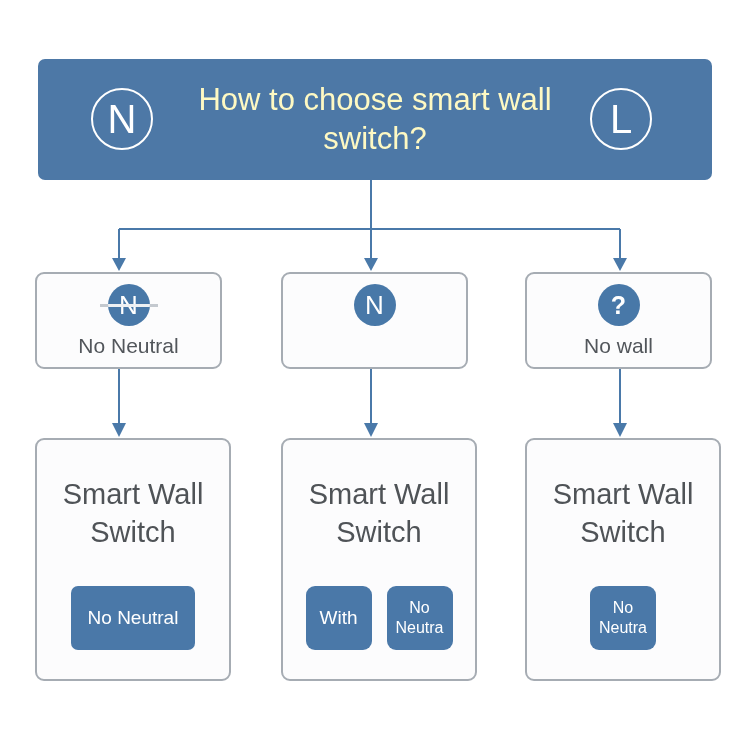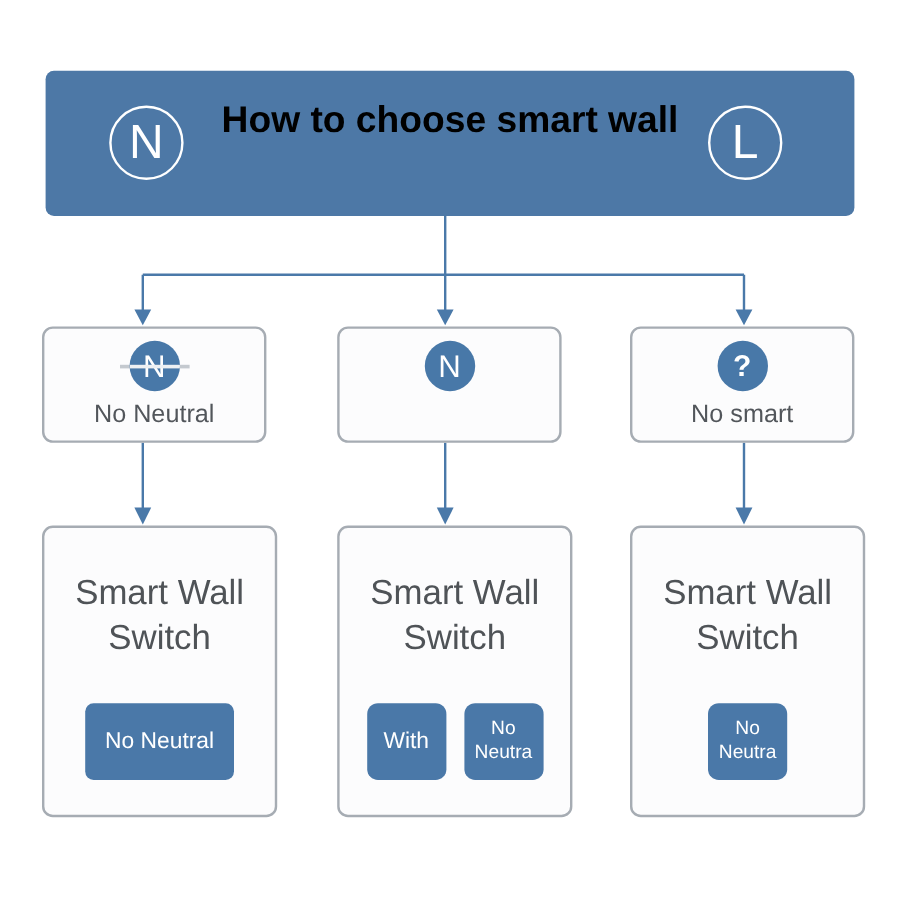--- a/index.html
+++ b/index.html
@@ -17,21 +17,21 @@
   .badge {
     position:absolute; top:29px; width:58px; height:58px;
     border:2.5px solid #ffffff; border-radius:50%;
     color:#ffffff; display:flex; align-items:center; justify-content:center;
     font-size:40px; font-weight:300;
   }
   .badge-n { left:53px; }
   .badge-l { left:552px; }
   .hdr-title {
     position:absolute; left:115px; right:115px; top:21px;
-    text-align:center; color:#000000; font-size:31px; line-height:39px; font-weight:700;
+    text-align:center; color:#fef9c3; font-size:31px; line-height:39px; font-weight:400;
   }
 
   
   .opt {
     position:absolute; top:272px; width:187px; height:97px; box-sizing:border-box;
     background:#fcfcfd; border:2px solid #a6acb3; border-radius:9px;
     display:flex; flex-direction:column; align-items:center;
   }
   .opt-1 { left:35px; } .opt-2 { left:281px; } .opt-3 { left:525px; }
   .icon-wrap { position:relative; margin-top:10px; width:42px; height:42px; }
@@ -89,20 +89,21 @@
     <polygon fill="#4a79a9" points="364,423 378,423 371,437"></polygon>
     <polygon fill="#4a79a9" points="613,423 627,423 620,437"></polygon>
   </svg>
 
   <div class="hdr">
     <div class="badge badge-n">
       <span>N</span>
     </div>
     <div class="hdr-title">
       <span>How to choose smart wall</span><br>
+      <span>switch?</span>
     </div>
     <div class="badge badge-l">
       <span>L</span>
     </div>
   </div>
 
   <div class="opt opt-1">
     <div class="icon-wrap">
       <div class="strike-outer"></div>
       <div class="opt-circle">
@@ -120,21 +121,21 @@
       </div>
     </div>
   </div>
 
   <div class="opt opt-3">
     <div class="icon-wrap">
       <div class="opt-circle q">
         <span>?</span>
       </div>
     </div>
-    <div class="opt-label">No smart</div>
+    <div class="opt-label">No wall</div>
   </div>
 
   <div class="res res-1">
     <div class="res-title">
       <span>Smart Wall</span>
       <span>Switch</span>
     </div>
     <div class="btn-row">
       <div class="btn btn-wide">
         <span>No Neutral</span>

